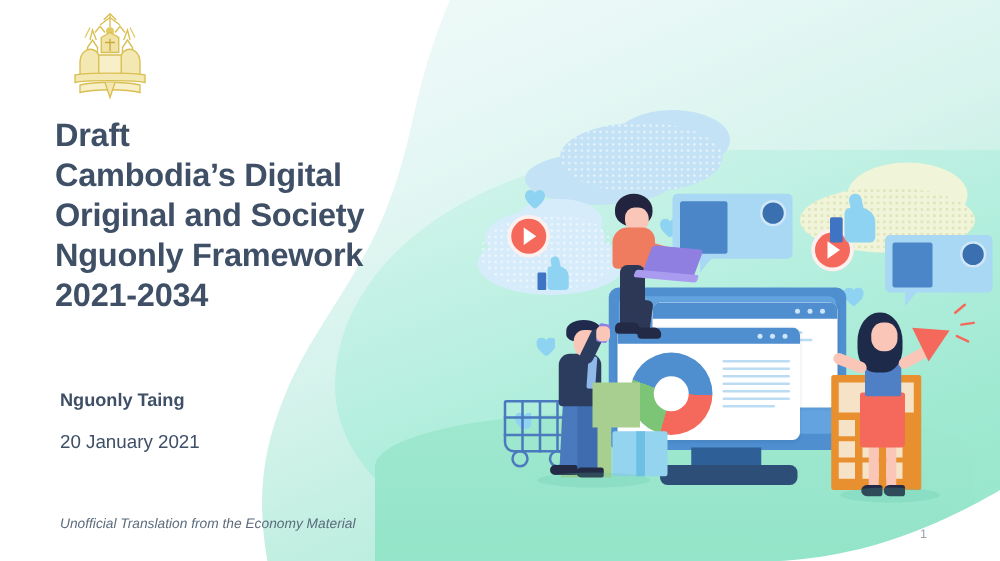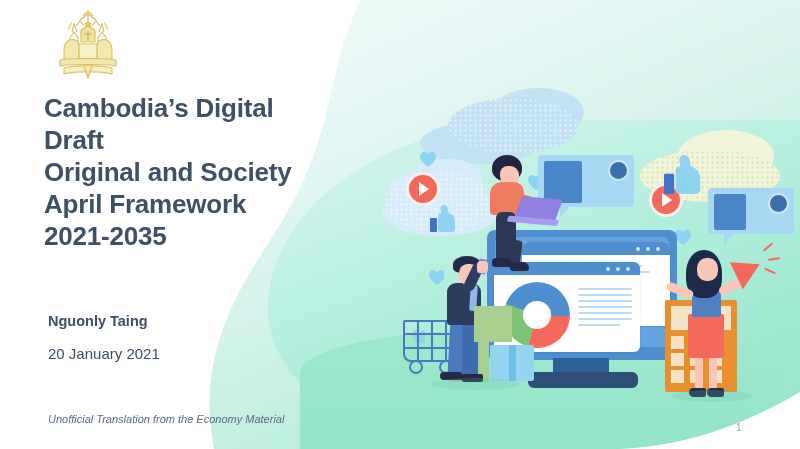--- a/index.html
+++ b/index.html
@@ -346,25 +346,25 @@
       <path d="M62 42 C62 34 56 30 51 32 C46 34 46 40 47 44 L47 54 L62 54 Z" fill="#f3e8b2" stroke="#d9bf52"></path>
       <path d="M29 36 L47 36 L47 54 L29 54 Z" fill="#f7efc8" stroke="#d9bf52"></path>
       <path d="M10 52 C18 50 58 50 66 52 L66 58 C58 56 18 56 10 58 Z" fill="#f3e8b2" stroke="#d9bf52"></path>
       <path d="M14 60 C26 57 50 57 62 60 L62 66 C50 63 26 63 14 66 Z" fill="#f7efc8" stroke="#d9bf52"></path>
       <path d="M34 58 L38 70 L42 58" fill="#f3e8b2" stroke="#d9bf52"></path>
       <path d="M18 22 L22 14 M58 22 L54 14" stroke="#e2cb63"></path>
     </g>
   </svg>
 
   <div class="title">
+    <div>Draft</div>
     <div>Cambodia’s Digital</div>
-    <div>Draft</div>
     <div>Original and Society</div>
-    <div>April Framework</div>
-    <div>2021-2035</div>
+    <div>Nguonly Framework</div>
+    <div>2021-2034</div>
   </div>
 
   <div class="author">Nguonly Taing</div>
   <div class="date">20 January 2021</div>
   <div class="footnote">Unofficial Translation from the Economy Material</div>
   <div class="pagenum">1</div>
 
 </div>
 
 </body></html>

